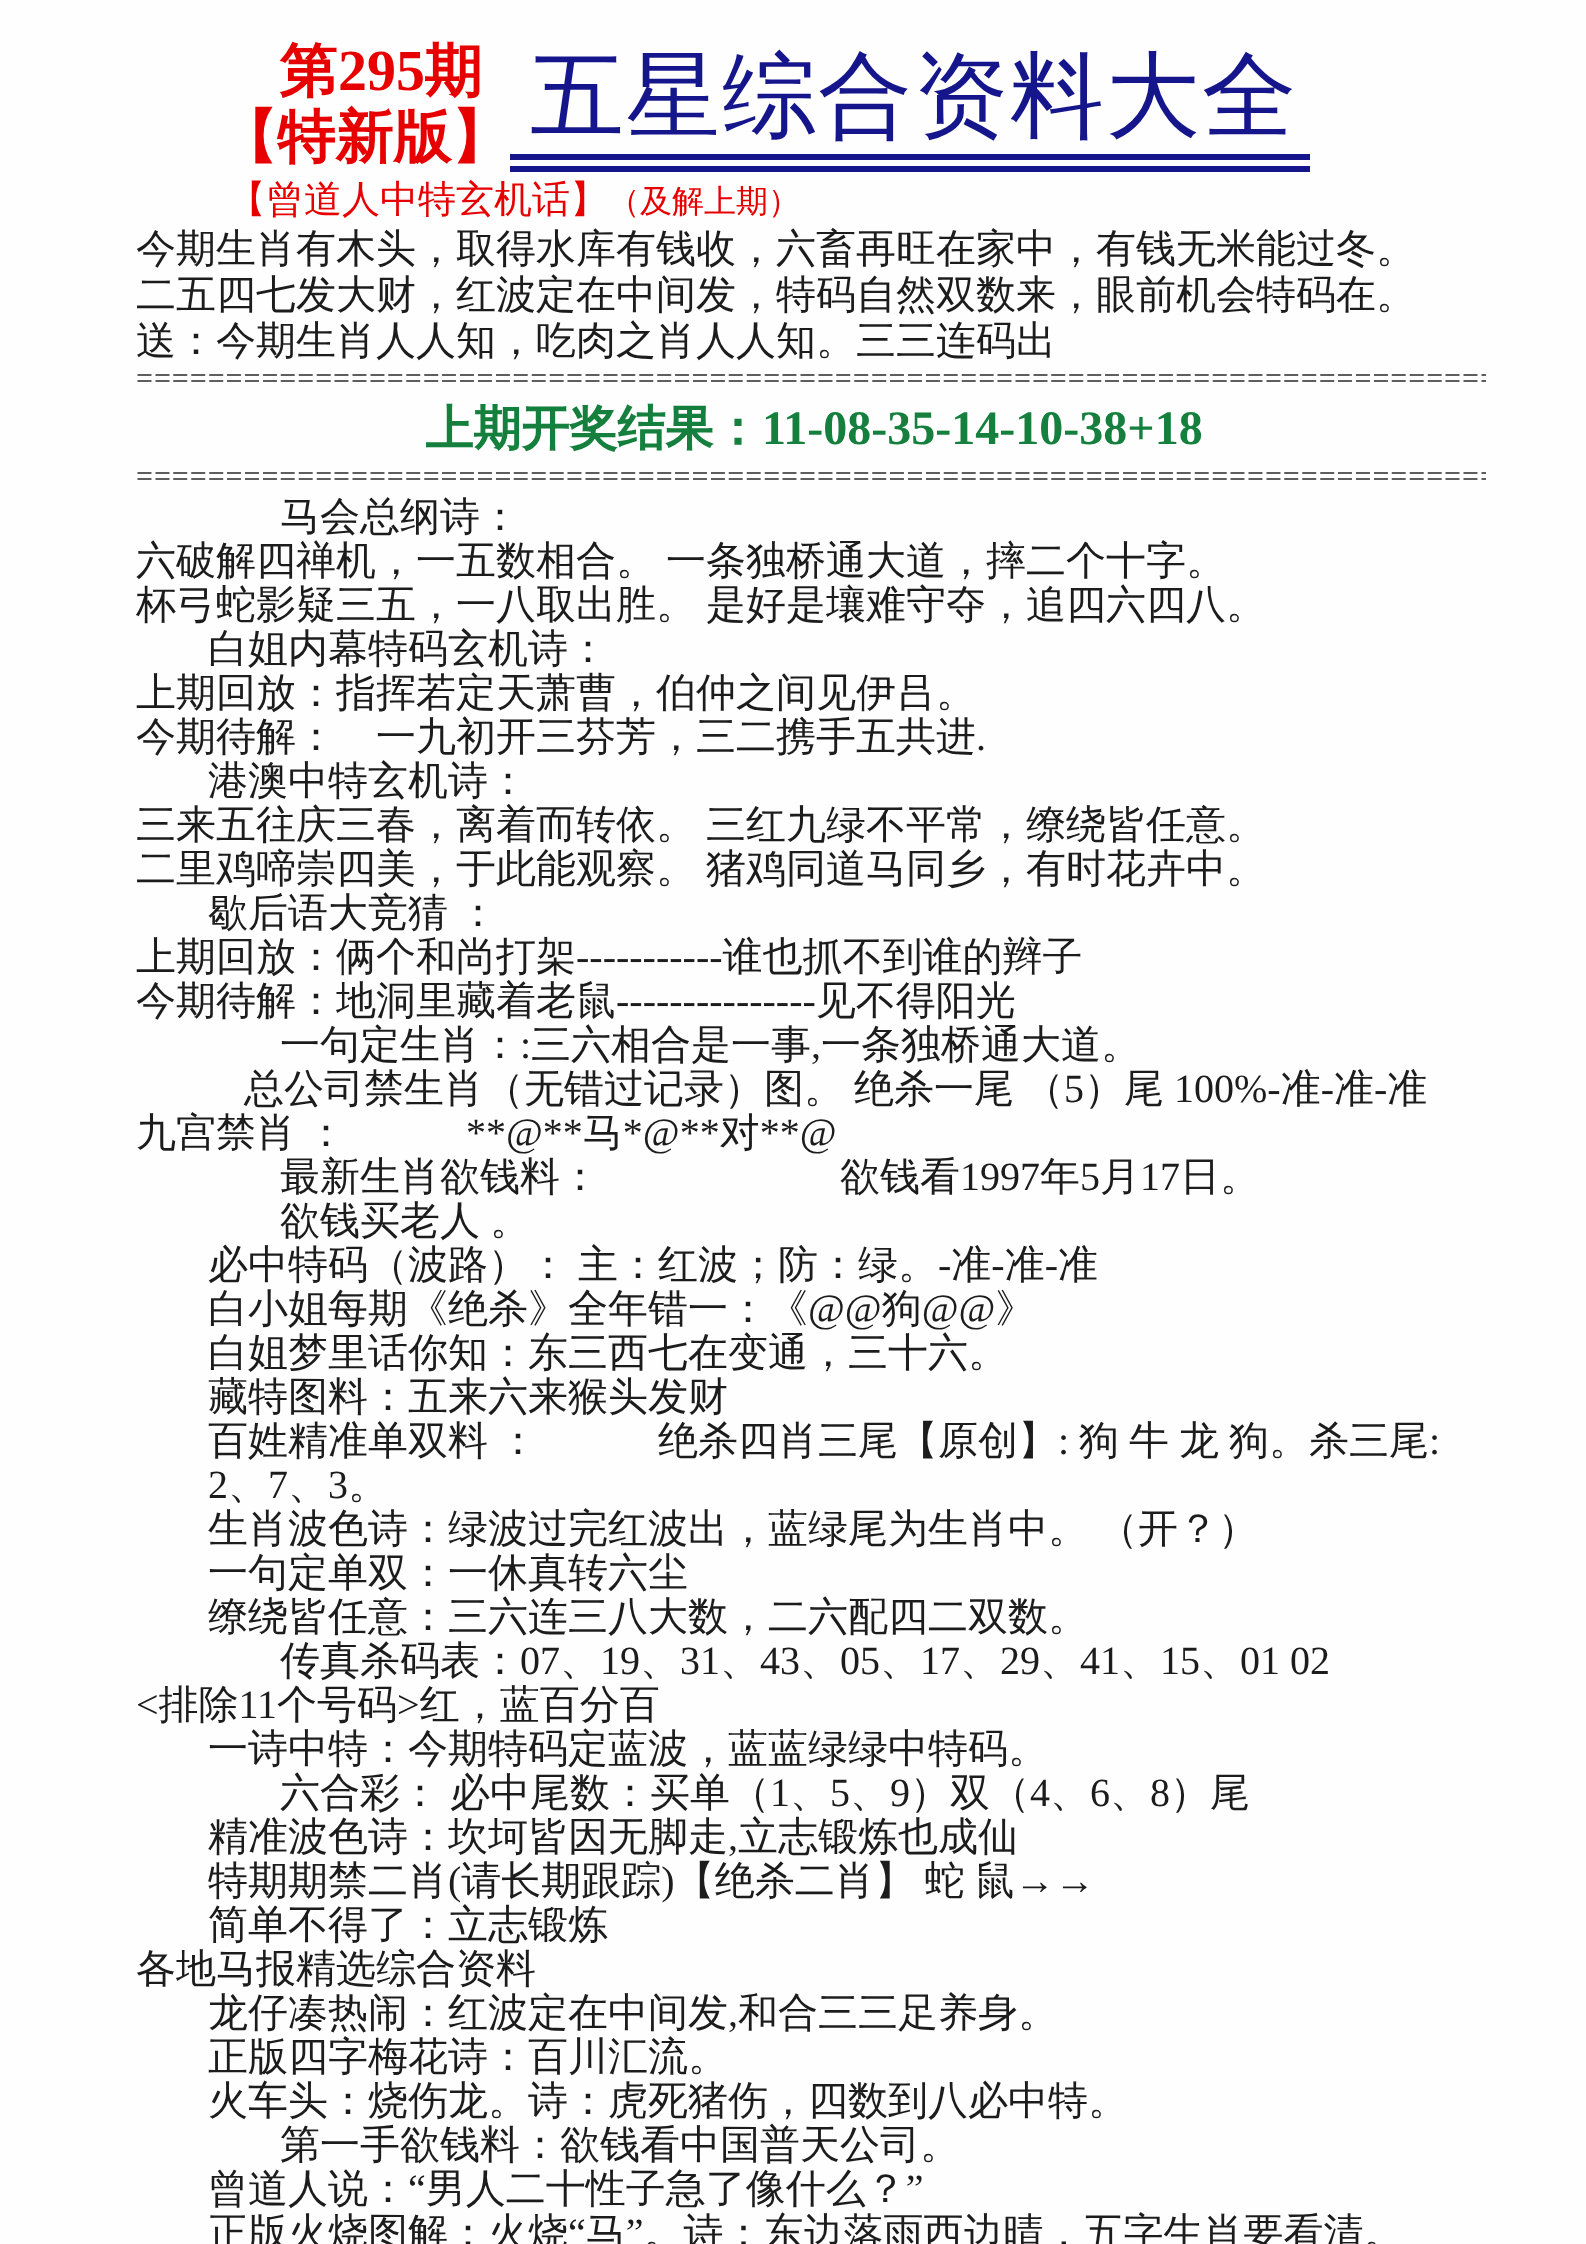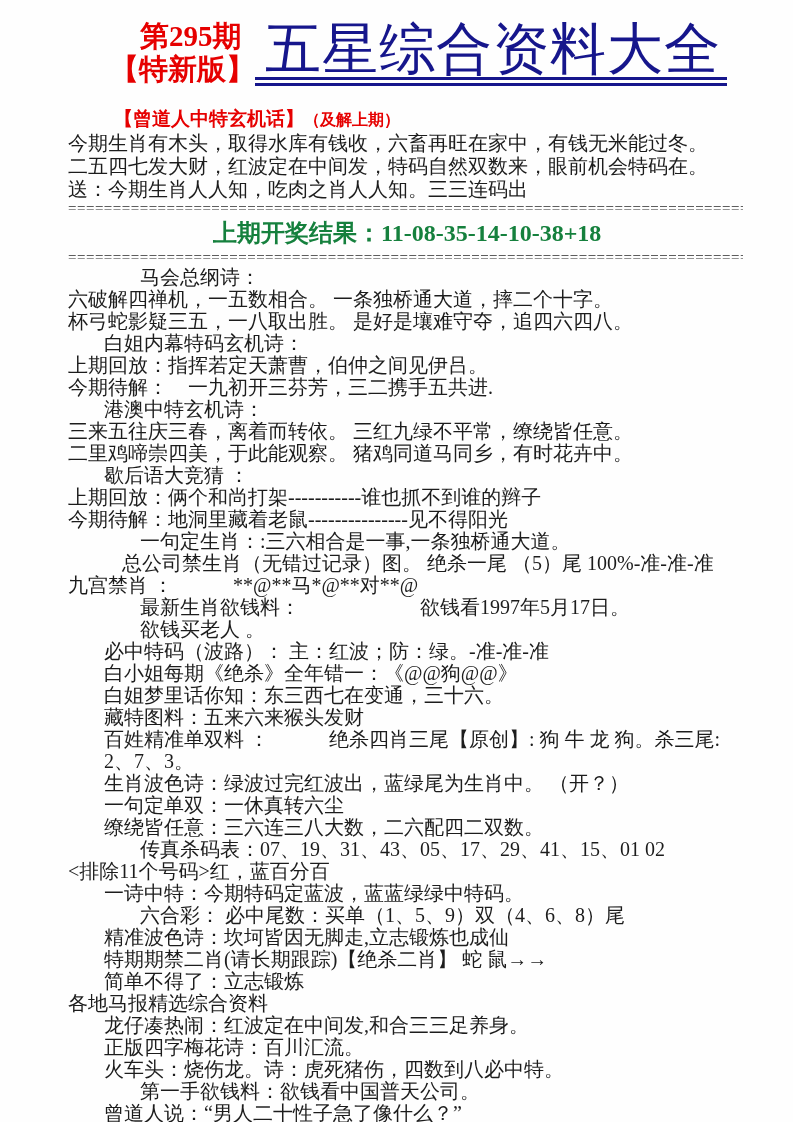--- a/index.html
+++ b/index.html
@@ -11,45 +11,45 @@
     position: relative;
     width: 793px;
     height: 1122px;
     box-sizing: border-box;
     background: #fefefe;
     padding: 20px 50px 0 68px;
     overflow: hidden;
     color: #1c1c1c;
   }
   
-  .header { display: flex; align-items: flex-end; margin-bottom: 20px; }
+  .header { display: flex; align-items: flex-end; margin-bottom: 2px; }
   .issue-col {
     color: #e60000;
     font-weight: bold;
     font-size: 29px;
     line-height: 33px;
     white-space: nowrap;
     padding-left: 42px;
     flex: 0 0 auto;
   }
   .issue-line1 { padding-left: 30px; }
   .main-title {
     color: #16168c;
-    font-size: 56px;
+    font-size: 47px;
     line-height: 54px;
     font-weight: normal;
     letter-spacing: 1px;
     border-bottom: 9px double #16168c;
     padding: 0 6px 1px 10px;
     white-space: nowrap;
     margin: 0;
   }
   .subtitle {
     color: #e60000;
-    font-weight: bold;
+    font-weight: normal;
     font-size: 19px;
     line-height: 25px;
     padding-left: 46px;
     white-space: pre-wrap;
   }
   .subtitle .note { font-size: 16px; }
   
   .line {
     font-size: 20px;
     line-height: 22px;

